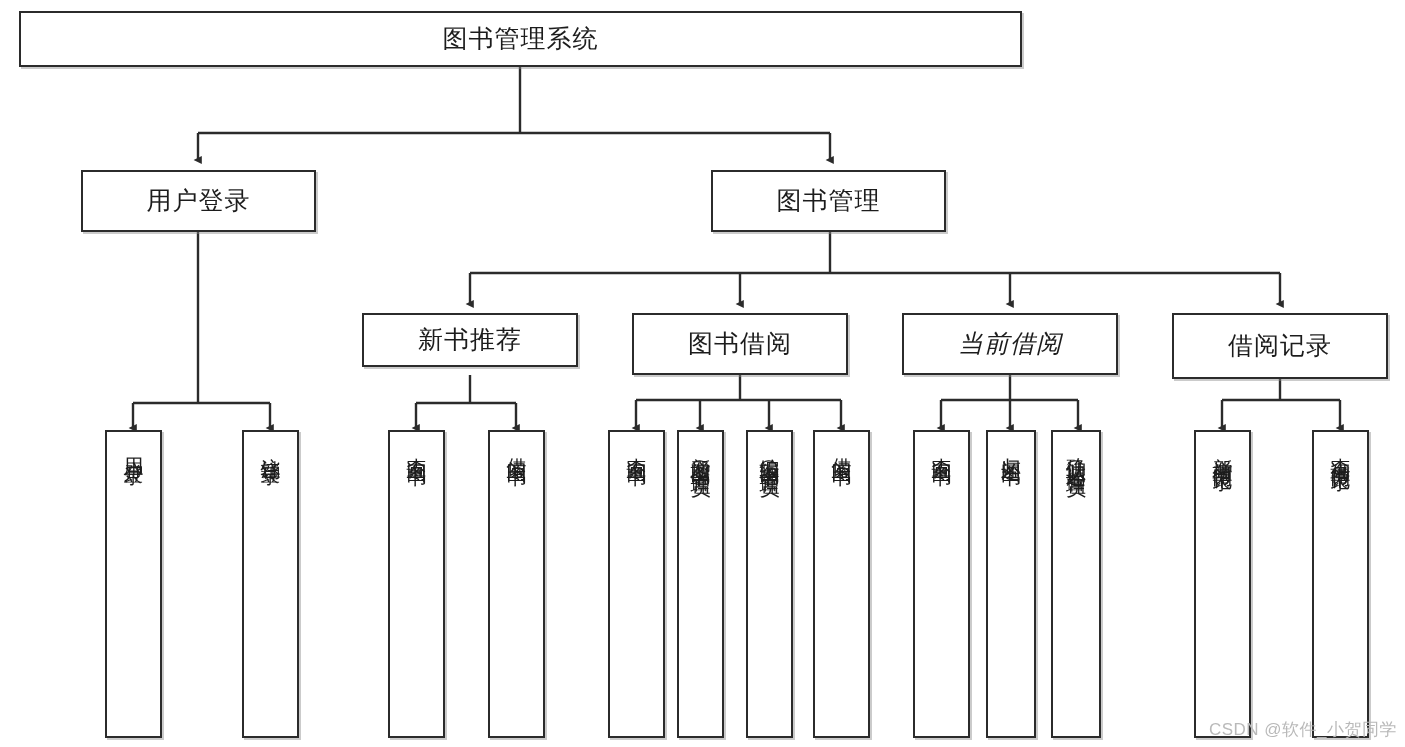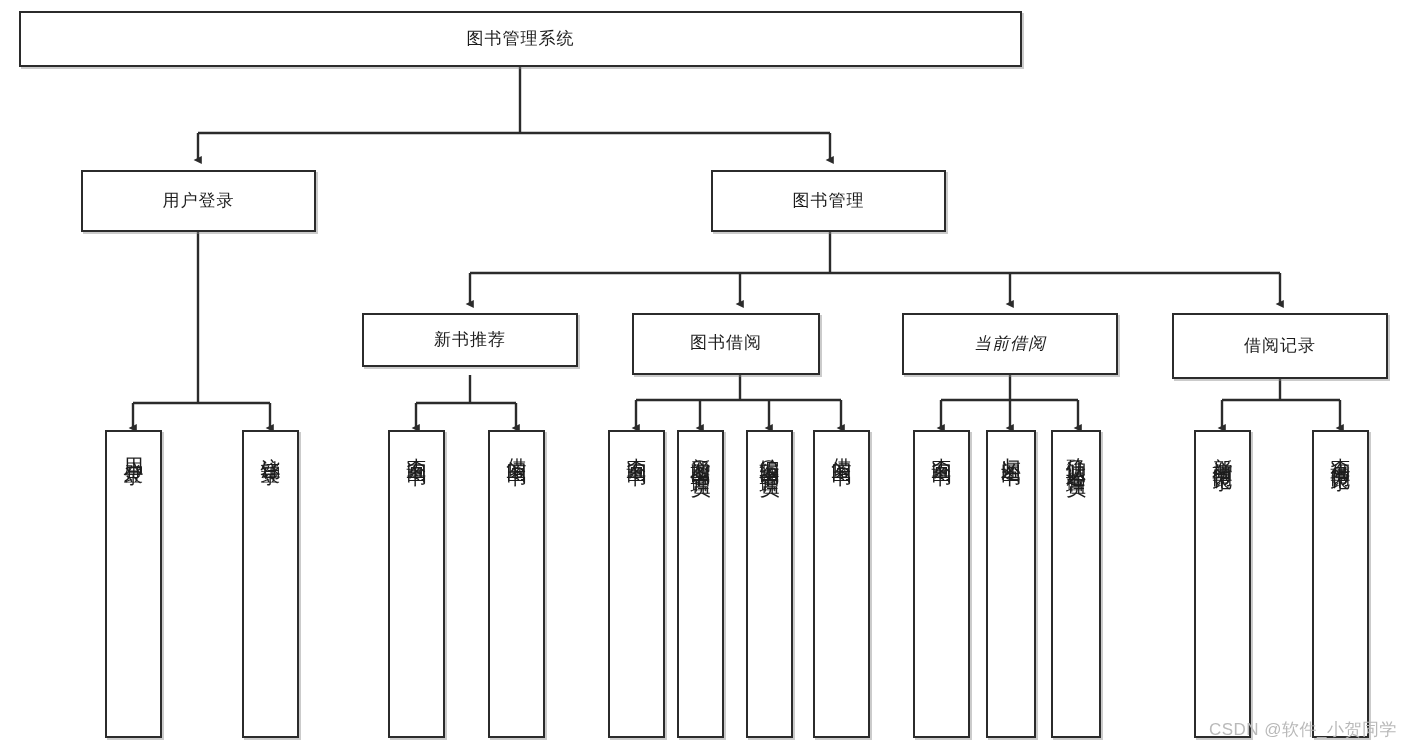--- a/index.html
+++ b/index.html
@@ -32,21 +32,21 @@
     box-sizing: border-box;
     background: #ffffff;
     border: 2.5px solid #2b2b2b;
     box-shadow: 2px 2px 0 rgba(140,140,140,0.45);
     display: flex;
     align-items: center;
     justify-content: center;
     text-align: center;
   }
   .node .label {
-    font-size: 17px;
+    font-size: 25px;
     line-height: 1.25;
     letter-spacing: 1px;
     color: #1c1c1c;
     white-space: nowrap;
   }
   
   .node.vertical {
     align-items: flex-start;
     justify-content: center;
     padding-top: 10px;
@@ -133,21 +133,21 @@
   <div class="node" style="left:81px; top:170px; width:235px; height:62px;">
     <span class="label">用户登录</span>
   </div>
   <div class="node" style="left:711px; top:170px; width:235px; height:62px;">
     <span class="label">图书管理</span>
   </div>
 
   <div class="node" style="left:362px; top:313px; width:216px; height:54px;align-items:center;">
     <span class="label">新书推荐</span>
   </div>
-  <div class="node" style="left:632px; top:313px; width:188px; height:62px;font-family:Liberation Mono, monospace;">
+  <div class="node" style="left:632px; top:313px; width:216px; height:62px;">
     <span class="label">图书借阅</span>
   </div>
   <div class="node" style="left:902px; top:313px; width:216px; height:62px;font-style:italic;">
     <span class="label">当前借阅</span>
   </div>
   <div class="node" style="left:1172px; top:313px; width:216px; height:66px;">
     <span class="label">借阅记录</span>
   </div>
 
   <div class="node vertical" style="left:105px; top:430px; width:57px; height:308px;">

